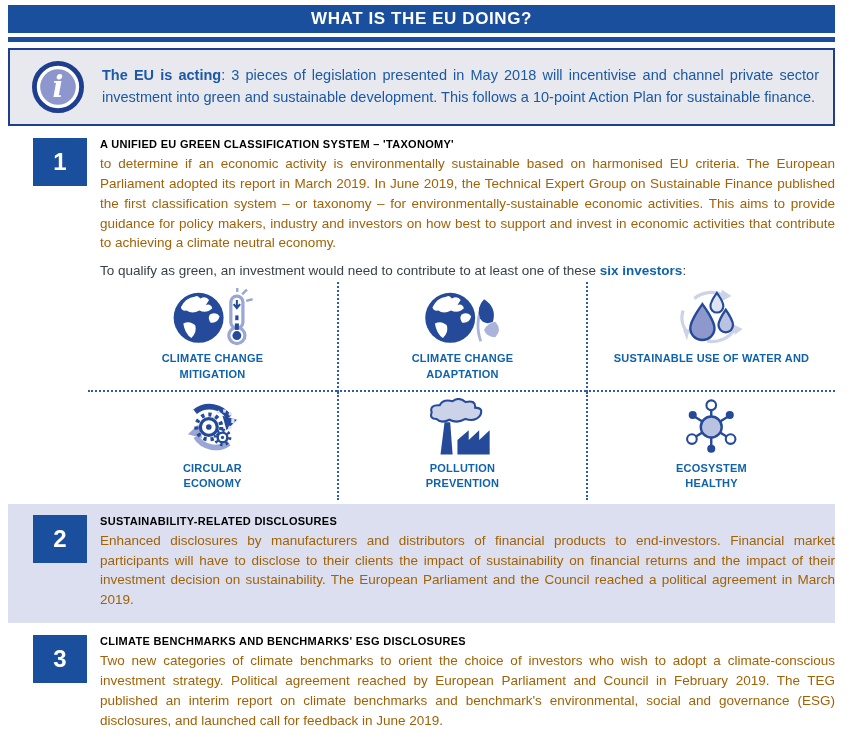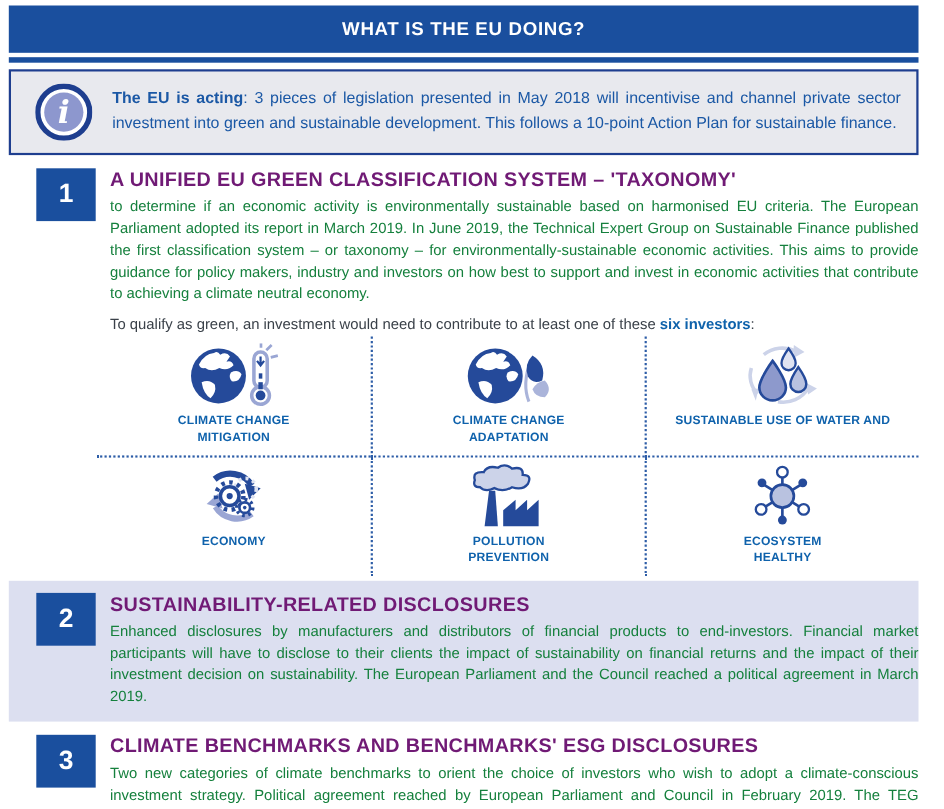--- a/index.html
+++ b/index.html
@@ -2,36 +2,36 @@
 <html><head>
 <meta charset="utf-8">
 <title>WHAT IS THE EU DOING?</title>
 <style>
   * { box-sizing: border-box; }
   html,body { margin:0; padding:0; background:#ffffff; }
   body { width:858px; font-family:"Liberation Sans", sans-serif; }
   .page { width:858px; padding:5px 23px 6px 8px; }
 
   
-  .header-bar { height:43px; background:#1a4f9e; display:flex; align-items:center; justify-content:center; }
+  .header-bar { height:28px; background:#1a4f9e; display:flex; align-items:center; justify-content:center; }
   .header-title { color:#ffffff; font-weight:bold; font-size:17px; letter-spacing:.6px; }
   .header-rule { height:5px; background:#1a4f9e; margin-top:4px; }
 
   
   .intro-box { margin-top:6px; border:2px solid #1e3e8f; background:#e8e9ee; display:flex; align-items:center; gap:18px; padding:7px 14px 7px 22px; min-height:78px; }
   .intro-icon { flex:none; width:52px; height:52px; }
   .intro-text { color:#1b58a5; font-size:14.5px; line-height:1.5; text-align:justify; }
   .intro-text b { font-weight:bold; }
 
   
   .section { display:flex; align-items:flex-start; gap:13px; padding-left:25px; margin-top:12px; }
   .num-square { flex:none; width:54px; height:48px; background:#1a4f9e; color:#ffffff; font-size:24px; font-weight:bold; display:flex; align-items:center; justify-content:center; }
   .sec-content { width:735px; }
-  .sec-heading { color:#701a75; font-weight:bold; font-size:18px; letter-spacing:.3px; margin:0 0 4px 0; }
-  .sec-body { color:#15803d; font-size:13.5px; line-height:1.47; text-align:justify; }
+  .sec-heading { color:#000000; font-weight:bold; font-size:11px; letter-spacing:.3px; margin:0 0 4px 0; }
+  .sec-body { color:#a16207; font-size:13.5px; line-height:1.47; text-align:justify; }
   .objectives-line { color:#3a4149; font-size:13.5px; margin-top:10px; }
   .objectives-line b { color:#0e62ab; }
 
   
   .grid { margin:4px 0 0 80px; width:747px; display:grid; grid-template-columns:1fr 1fr 1fr; }
   .cell { text-align:center; padding:6px 8px 8px; }
   .cell.v-sep { border-left:2px dotted #2d5da7; }
   .cell.h-sep { border-bottom:2px dotted #2d5da7; }
   .cell svg { display:block; margin:0 auto; height:58px; }
   .obj-label { color:#0f62ac; font-size:11px; font-weight:bold; line-height:1.4; margin-top:5px; letter-spacing:.2px; }
@@ -141,20 +141,21 @@
         <polygon points="29,50 11,45 24,33" fill="#9aa6d4"></polygon>
         <circle cx="55" cy="28" r="12" fill="none" stroke="#dfe3f1" stroke-width="4" stroke-dasharray="3.5 4.5"></circle>
         <circle cx="37" cy="36" r="15.5" fill="none" stroke="#254a9a" stroke-width="5" stroke-dasharray="4 5"></circle>
         <circle cx="37" cy="36" r="10.5" fill="#ffffff" stroke="#254a9a" stroke-width="4"></circle>
         <circle cx="37" cy="36" r="3.5" fill="#254a9a"></circle>
         <circle cx="54" cy="49" r="9" fill="none" stroke="#254a9a" stroke-width="4" stroke-dasharray="3 4"></circle>
         <circle cx="54" cy="49" r="6" fill="#ffffff" stroke="#254a9a" stroke-width="3"></circle>
         <circle cx="54" cy="49" r="2" fill="#254a9a"></circle>
       </svg>
       <div class="obj-label">
+        <div>CIRCULAR</div>
         <div>ECONOMY</div>
       </div>
     </div>
 
     <div class="cell v-sep">
       <svg viewBox="0 0 100 72">
         <path d="M18 26 Q9 26 12 18 Q9 8 22 9 Q26 1 38 4 Q46 -2 54 5 Q67 2 66 12 Q77 12 72 22 Q66 30 54 26 Q44 32 34 27 Q24 32 18 26 Z" fill="#ccd3e9" stroke="#254a9a" stroke-width="2.6"></path>
         <polygon points="23,70 28,30 35,30 38,70" fill="#254a9a"></polygon>
         <path d="M44 70 L44 52 L58 40 L58 52 L71 40 L71 52 L84 40 L84 70 Z" fill="#254a9a"></path>
       </svg>

